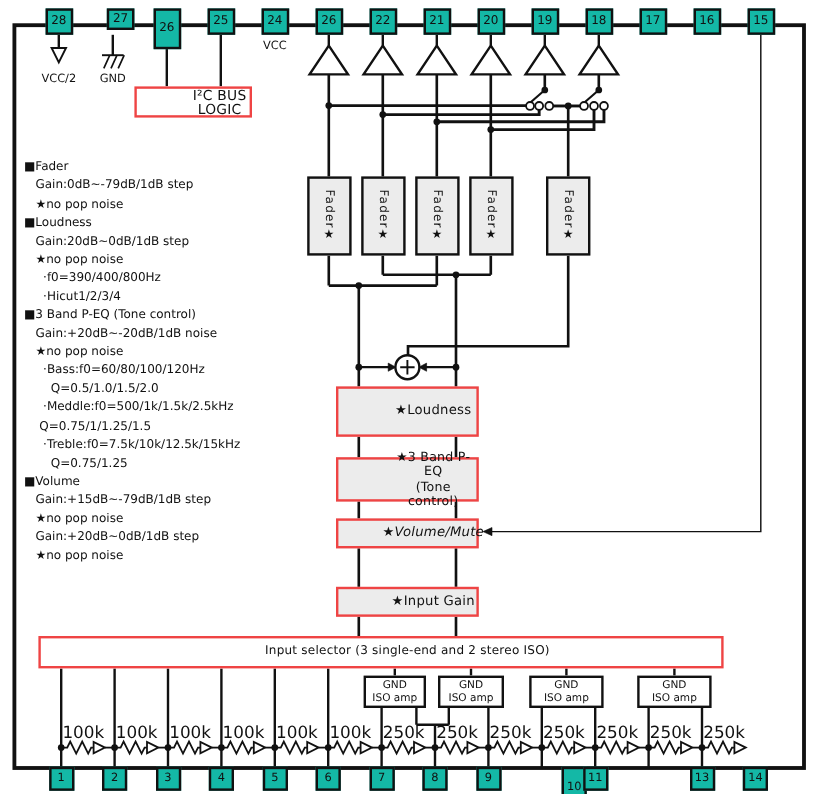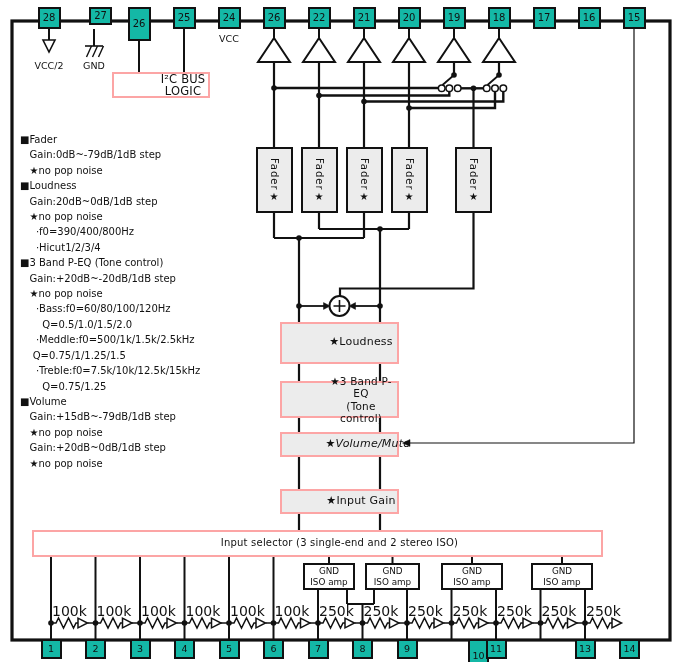--- a/index.html
+++ b/index.html
@@ -8,22 +8,22 @@
     position:relative;width:680px;height:662px;background:#ffffff;overflow:hidden;
     font-family:"DejaVu Sans","Liberation Sans",sans-serif;color:#111;
   }
   .stage svg{position:absolute;left:0;top:0;}
   .pinbox{
     position:absolute;background:#14b8a6;border:2.5px solid #111;
     display:flex;align-items:center;justify-content:center;
     font-size:10px;line-height:1;color:#111;
   }
   .blk{
-    position:absolute;border:2px solid #fca5a5;background:#ececec;
-    display:flex;flex-direction:column;justify-content:center;
+    position:absolute;border:2px solid #ef4444;background:#ececec;
+    display:flex;flex-direction:column;align-items:center;justify-content:center;
     font-size:11px;line-height:12.5px;text-align:center;letter-spacing:.2px;padding-left:44px;
   }
   .white{background:#ffffff;}
   .fader{
     position:absolute;border:2.4px solid #111;background:#ececec;
     display:flex;align-items:center;justify-content:center;
   }
   .fader span{
     writing-mode:vertical-rl;font-size:10px;letter-spacing:1px;white-space:nowrap;
   }
@@ -206,21 +206,21 @@
   <div class="speclines" id="specs">
       <div class="specline">■Fader</div>
       <div class="specline">   Gain:0dB~-79dB/1dB step</div>
       <div class="specline">   ★no pop noise</div>
       <div class="specline">■Loudness</div>
       <div class="specline">   Gain:20dB~0dB/1dB step</div>
       <div class="specline">   ★no pop noise</div>
       <div class="specline">     ·f0=390/400/800Hz</div>
       <div class="specline">     ·Hicut1/2/3/4</div>
       <div class="specline">■3 Band P-EQ (Tone control)</div>
-      <div class="specline">   Gain:+20dB~-20dB/1dB step</div>
+      <div class="specline">   Gain:+20dB~-20dB/1dB noise</div>
       <div class="specline">   ★no pop noise</div>
       <div class="specline">     ·Bass:f0=60/80/100/120Hz</div>
       <div class="specline">       Q=0.5/1.0/1.5/2.0</div>
       <div class="specline">     ·Meddle:f0=500/1k/1.5k/2.5kHz</div>
       <div class="specline">    Q=0.75/1/1.25/1.5</div>
       <div class="specline">     ·Treble:f0=7.5k/10k/12.5k/15kHz</div>
       <div class="specline">       Q=0.75/1.25</div>
       <div class="specline">■Volume</div>
       <div class="specline">   Gain:+15dB~-79dB/1dB step</div>
       <div class="specline">   ★no pop noise</div>

